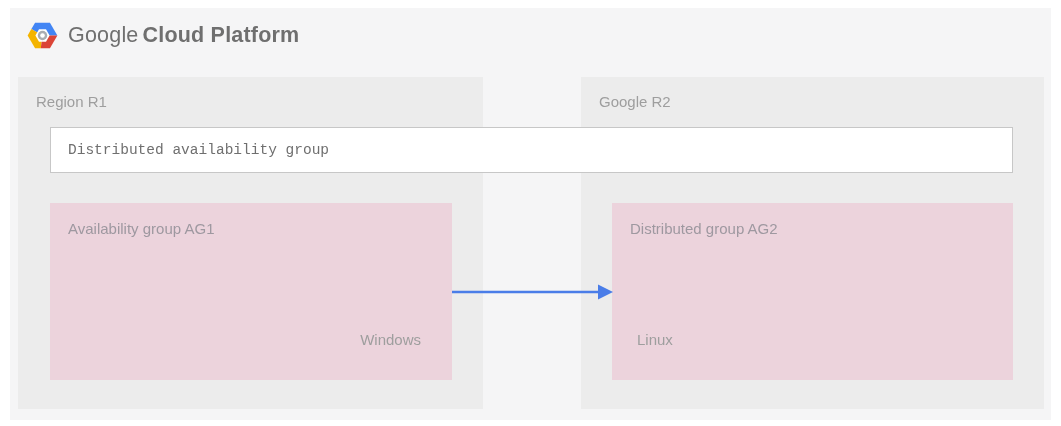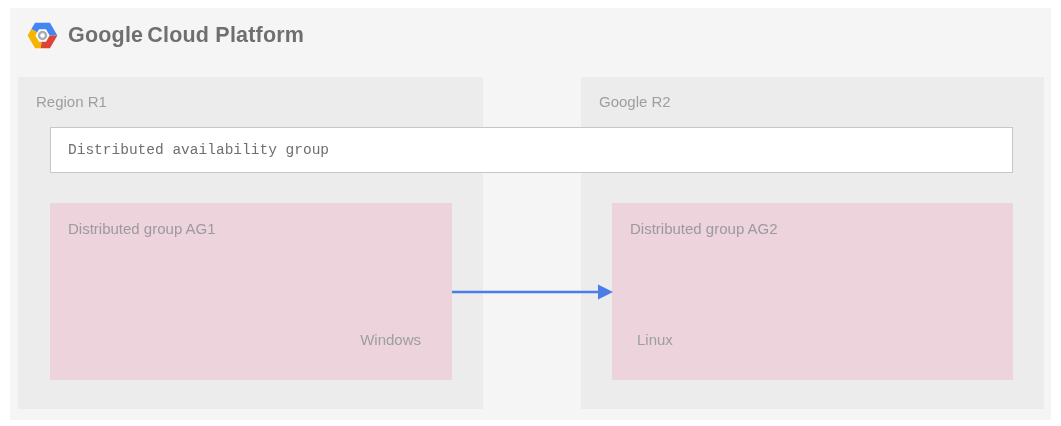--- a/index.html
+++ b/index.html
@@ -27,21 +27,21 @@
     display: flex;
     align-items: center;
     gap: 8px;
   }
   .brand-text {
     font-size: 21.5px;
     color: var(--brand-text, #6f6f6f);
     letter-spacing: 0.2px;
     white-space: nowrap;
   }
-  .brand-primary { font-weight: 700; }
+  .brand-primary { font-weight: 400; }
   .brand-secondary { font-weight: 700; margin-left: 4px; }
   .region {
     position: absolute;
     top: 69px;
     height: 332px;
     background: var(--region-bg, #ececec);
   }
   .region-r1 { left: 8px;   width: 465px; }
   .region-r2 { left: 571px; width: 463px; }
   .region-label {
@@ -125,21 +125,21 @@
 
   <div class="region region-r2">
     <div class="region-label">Google R2</div>
   </div>
 
   <div class="dag-box">
     <div class="dag-label">Distributed availability group</div>
   </div>
 
   <div class="ag-box ag1">
-    <div class="ag-label">Distributed group AG1</div>
+    <div class="ag-label">Availability group AG1</div>
     <div class="os-label os-windows">Windows</div>
   </div>
 
   <div class="ag-box ag2">
     <div class="ag-label">Distributed group AG2</div>
     <div class="os-label os-linux">Linux</div>
   </div>
 
   <svg class="arrow-svg" width="161" height="18" viewBox="0 0 161 18">
     <line x1="0" y1="9" x2="148" y2="9" stroke="var(--arrow-blue,#4a7de8)" stroke-width="2.6"></line>

